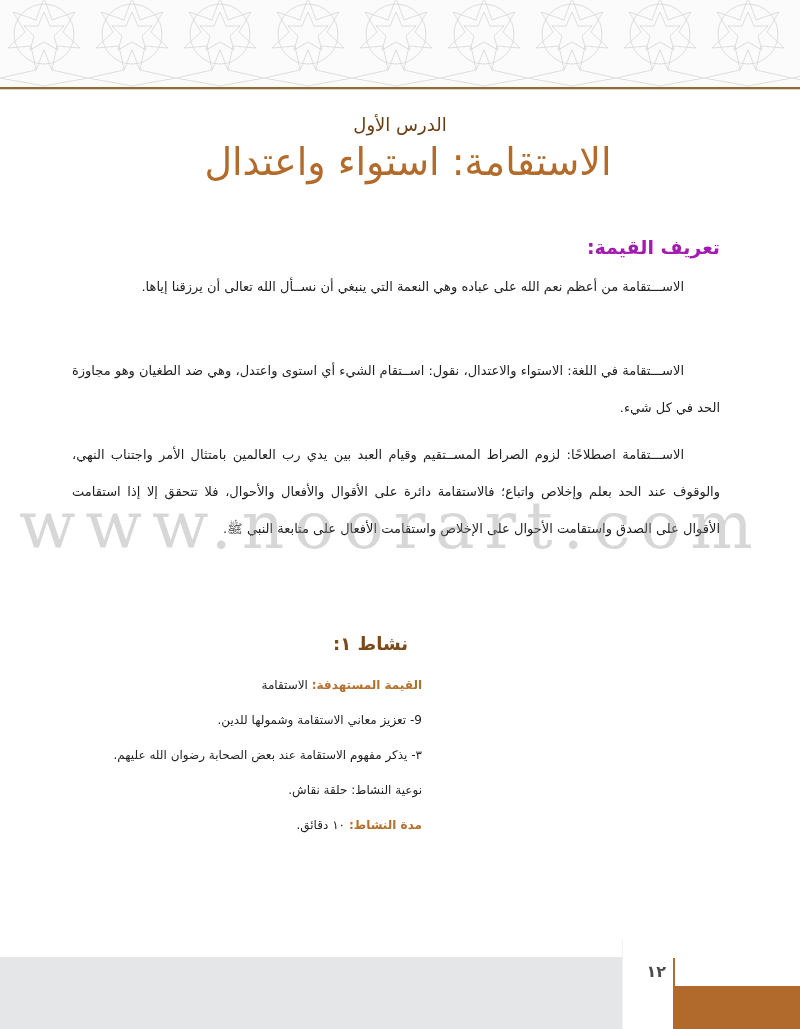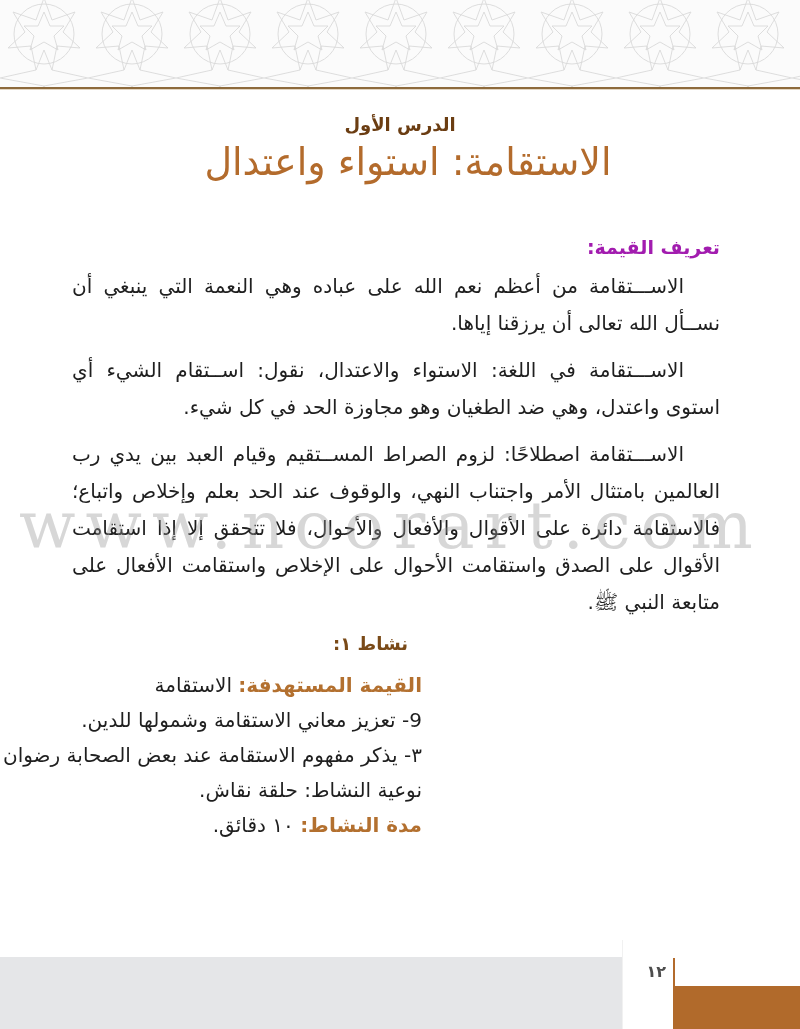--- a/index.html
+++ b/index.html
@@ -18,46 +18,46 @@
     .header-rule {
       position: absolute; left: 0; top: 87px; width: 800px; height: 2px;
       background: #8d6a3c;
     }
     .header-rule-shadow {
       position: absolute; left: 0; top: 89px; width: 800px; height: 1px;
       background: #e3d6c2;
     }
     .lesson-label {
       position: absolute; top: 114px; left: 0; width: 800px;
-      text-align: center; font-weight: bold; font-size: 18px;
+      text-align: center; font-weight: normal; font-size: 18px;
       color: #6b3d12;
     }
     .lesson-title {
       position: absolute; top: 140px; left: 8px; width: 800px;
       text-align: center; font-size: 38px; color: #b36b2c;
       letter-spacing: 0px;
     }
     .content {
       position: absolute; right: 80px; width: 648px;
     }
     .h-section {
       font-weight: bold; font-size: 19px; color: #a21caf;
     }
     .para {
-      font-size: 20px; color: #1f1f1f; line-height: 37px;
+      font-size: 13px; color: #1f1f1f; line-height: 37px;
       text-align: justify; text-align-last: right;
       text-indent: 36px;
     }
     .activity-title {
       position: absolute; right: 392px; top: 633px;
       font-weight: bold; font-size: 18px; color: #7a4a18;
     }
     .act-block {
       position: absolute; right: 378px; width: 380px;
-      font-size: 20px; color: #1f1f1f;
+      font-size: 12px; color: #1f1f1f;
     }
     .act-line { height: 35px; line-height: 35px; white-space: nowrap; }
     .lbl-accent { color: #b3702f; font-weight: bold; }
     .watermark {
       position: absolute; left: 0; top: 487px; width: 782px;
       font-family: "DejaVu Serif", serif; font-size: 66px;
       color: rgba(150,150,150,0.38); letter-spacing: 10px;
       direction: ltr; text-align: center; pointer-events: none;
       white-space: nowrap;
     }

